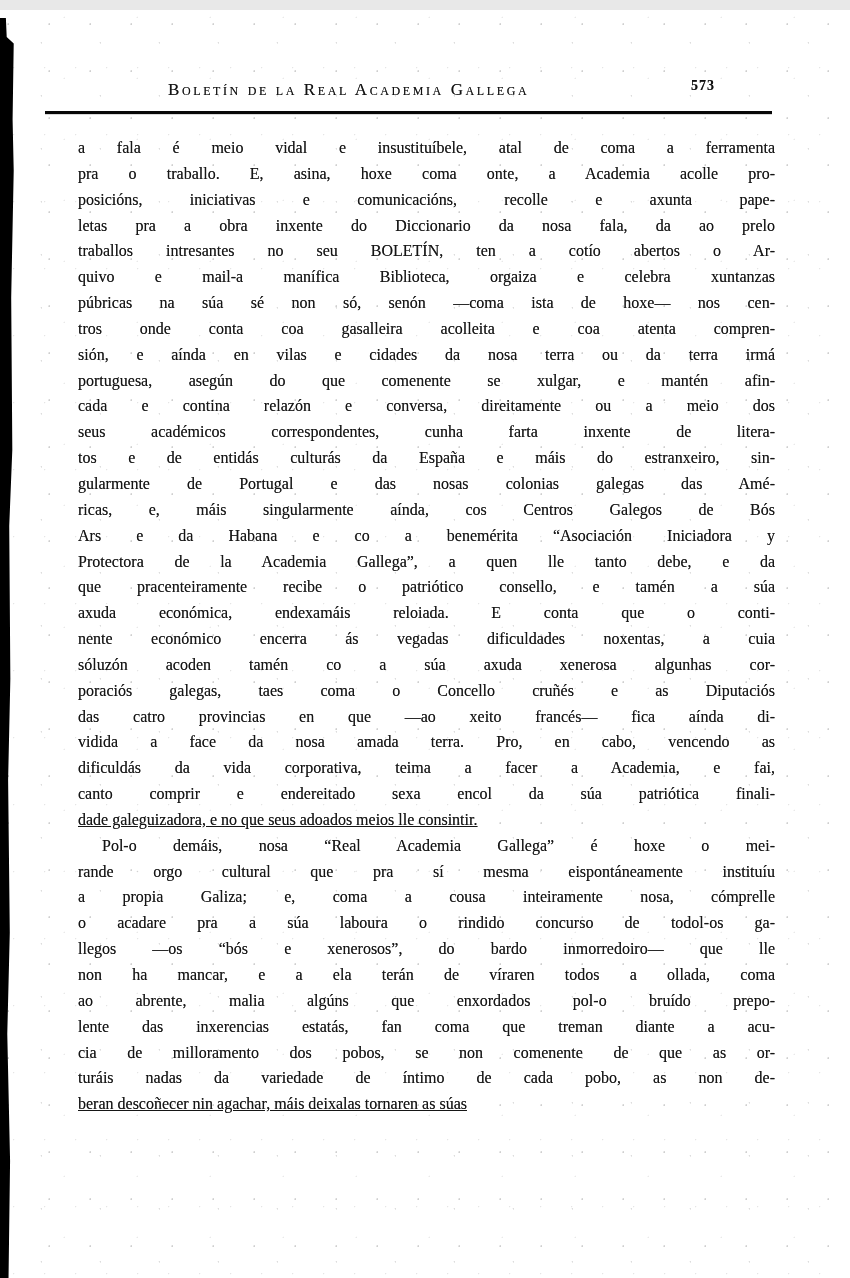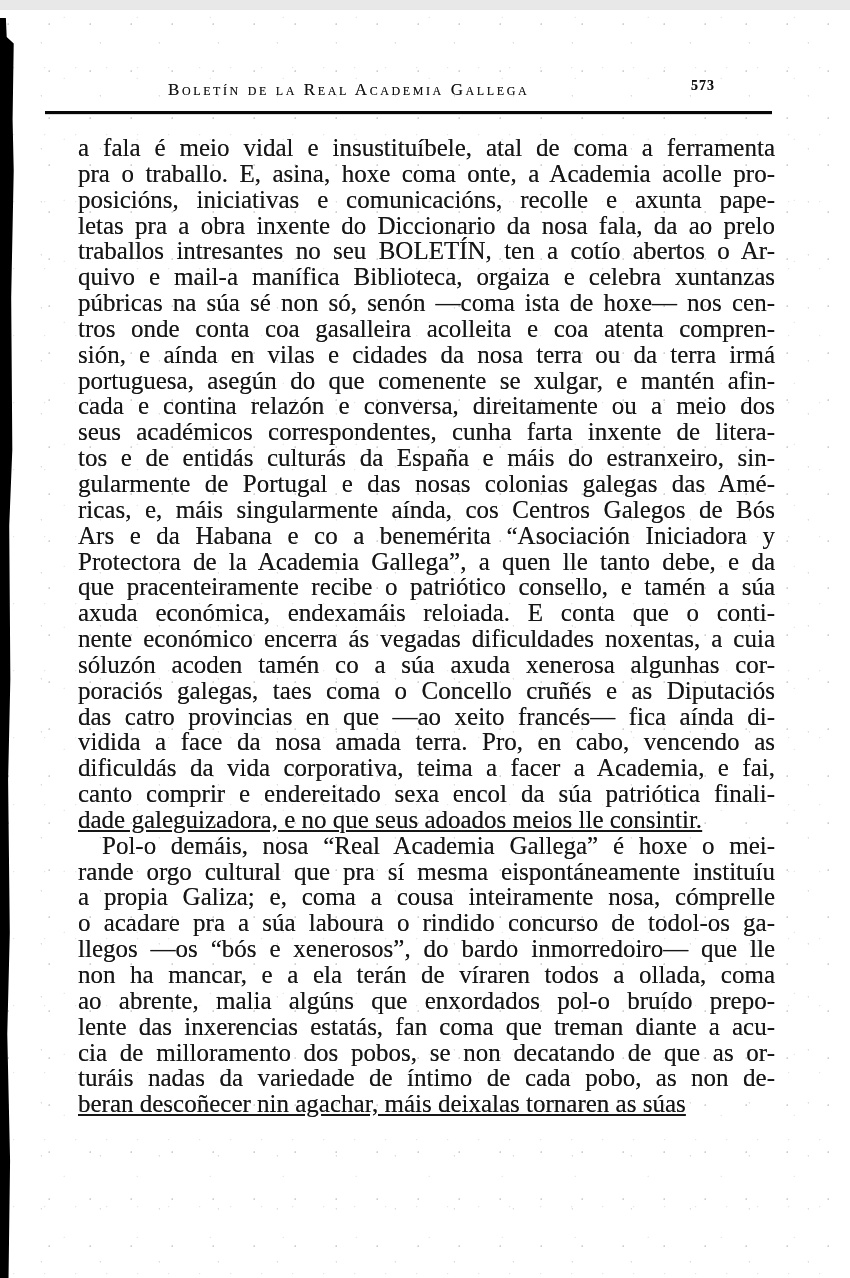--- a/index.html
+++ b/index.html
@@ -73,21 +73,21 @@
     width: 727px;
     height: 3px;
     background: #070707;
     box-shadow: 0 1px 0 rgba(0,0,0,0.15);
   }
   .text-block {
     position: absolute;
     top: 125px;
     left: 78px;
     width: 697px;
-    font-size: 25px;
+    font-size: 16px;
     line-height: 25.85px;
     text-shadow: 0 0 0.55px rgba(10,10,10,0.6);
   }
   .para { margin: 0; }
   .line {
     text-align: justify;
     text-align-last: justify;
     white-space: normal;
     height: 25.85px;
     overflow: visible;
@@ -141,19 +141,19 @@
       </div>
       <div class="para indent">
         <div class="line">Pol-o demáis, nosa “Real Academia Gallega” é hoxe o mei-</div>
         <div class="line">rande orgo cultural que pra sí mesma eispontáneamente instituíu</div>
         <div class="line">a propia Galiza; e, coma a cousa inteiramente nosa, cómprelle</div>
         <div class="line">o acadare pra a súa laboura o rindido concurso de todol-os ga-</div>
         <div class="line">llegos —os “bós e xenerosos”, do bardo inmorredoiro— que lle</div>
         <div class="line">non ha mancar, e a ela terán de víraren todos a ollada, coma</div>
         <div class="line">ao abrente, malia algúns que enxordados pol-o bruído prepo-</div>
         <div class="line">lente das inxerencias estatás, fan coma que treman diante a acu-</div>
-        <div class="line">cia de milloramento dos pobos, se non decatando de que as or-</div>
+        <div class="line">cia de milloramento dos pobos, se non comenente de que as or-</div>
         <div class="line">turáis nadas da variedade de íntimo de cada pobo, as non de-</div>
         <div class="line">beran descoñecer nin agachar, máis deixalas tornaren as súas</div>
       </div>
     </div>
 
 </div>
 
 </body></html>

